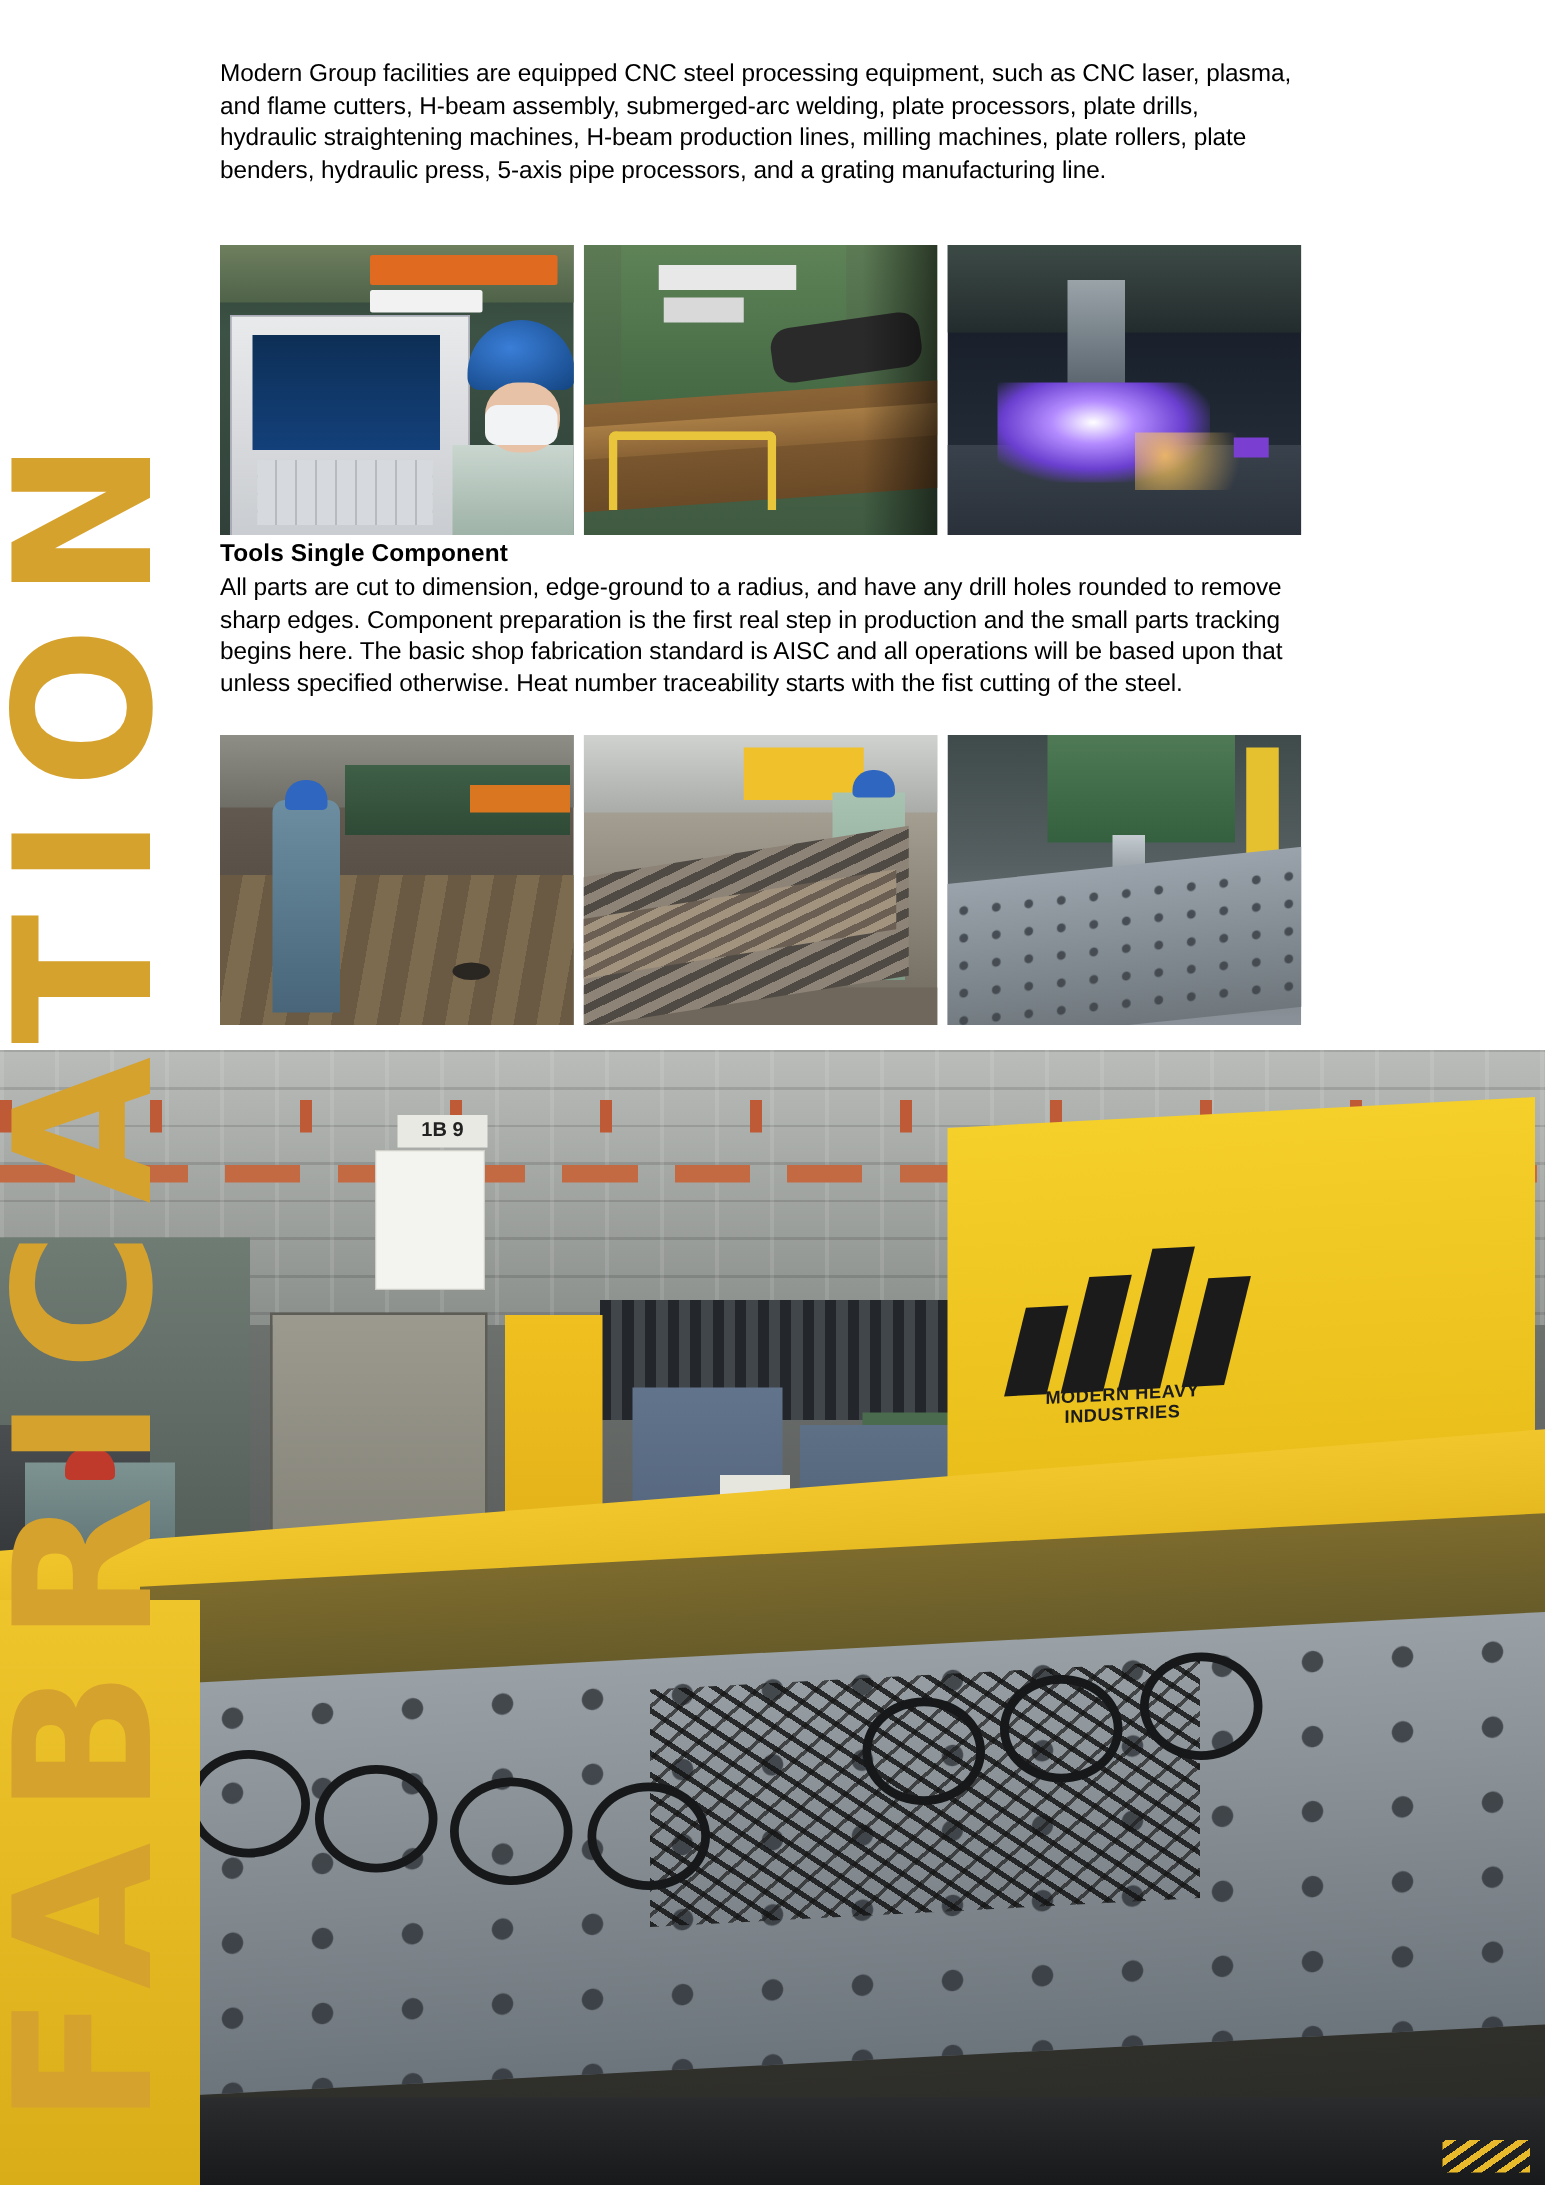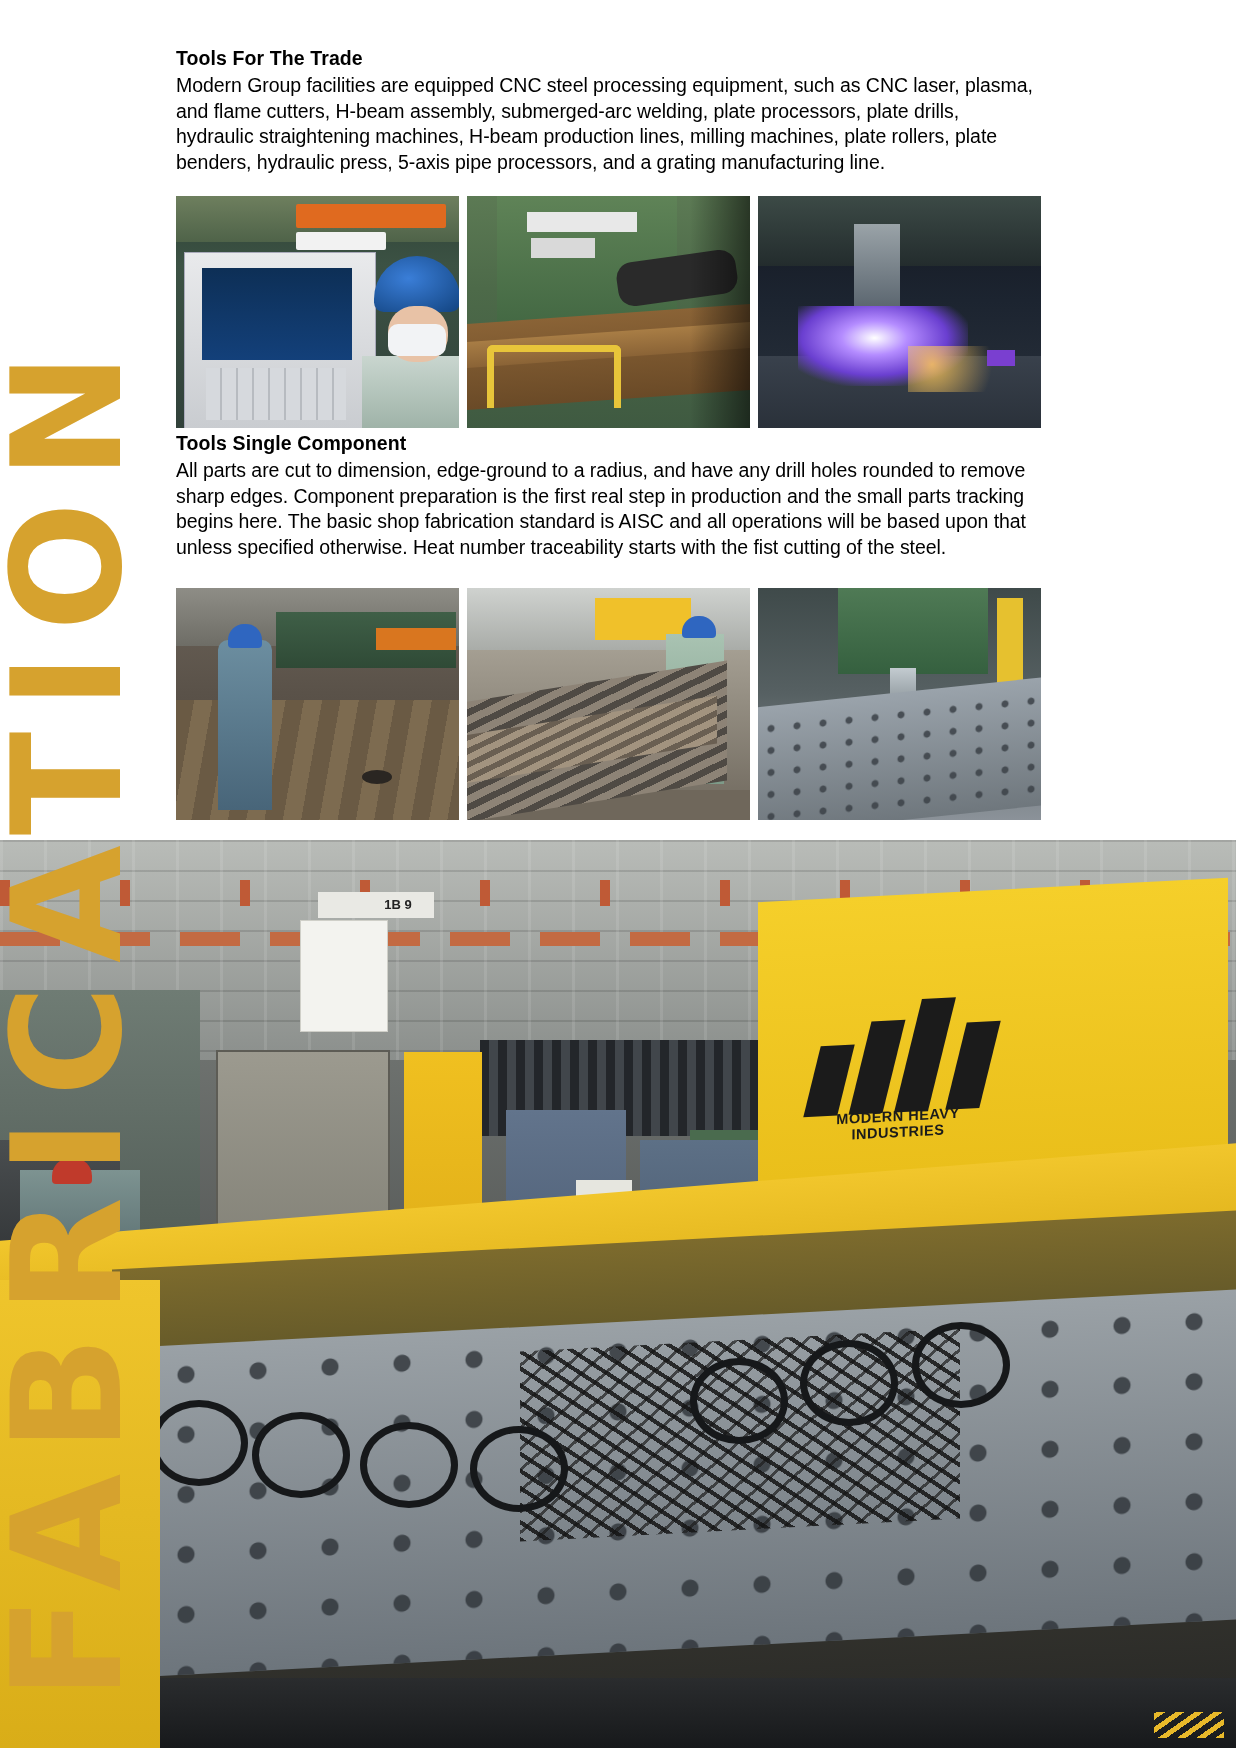--- a/index.html
+++ b/index.html
@@ -300,21 +300,20 @@
 </head>
 <body>
 
 <div class="side-word">
   <div class="side-word-inner">FABRICATION</div>
 </div>
 
 <div class="content">
 
   <div class="sec1">
-    <h2 class="section-title">Tools For The Trade</h2>
     <p class="body-text">Modern Group facilities are equipped CNC steel processing equipment, such as CNC laser, plasma, and flame cutters, H-beam assembly, submerged-arc welding, plate processors, plate drills, hydraulic straightening machines, H-beam production lines, milling machines, plate rollers, plate benders, hydraulic press, 5-axis pipe processors, and a grating manufacturing line.</p>
   </div>
 
   <div class="sec2">
     <h2 class="section-title">Tools Single Component</h2>
     <p class="body-text">All parts are cut to dimension, edge-ground to a radius, and have any drill holes rounded to remove sharp edges. Component preparation is the first real step in production and the small parts tracking begins here. The basic shop fabrication standard is AISC and all operations will be based upon that unless specified otherwise. Heat number traceability starts with the fist cutting of the steel.</p>
   </div>
 
 </div>
 
@@ -393,21 +392,21 @@
   </div>
 </div>
 
 <div class="hero">
   <div class="roof"></div>
   <div class="truss"></div>
   <div class="truss2"></div>
   <div class="wallL"></div>
   <div class="darkLeft"></div>
   <div class="cabinet"></div>
-  <div class="sign" style="font-size:13px;font-weight:700;color:#222;text-align:center;line-height:26px;padding-left:44px;">1B 9</div>
+  <div class="sign" style="font-size:16px;font-weight:700;color:#222;text-align:center;line-height:26px;">1B 9</div>
   <div class="paper"></div>
   <div class="workerL"></div>
   <div class="helmR"></div>
   <div class="bellows"></div>
   <div class="greenbox"></div>
   <div class="yellowCol"></div>
   <div class="bluecol"></div>
   <div class="bluecol2"></div>
   <div class="plate-doc"></div>
 

